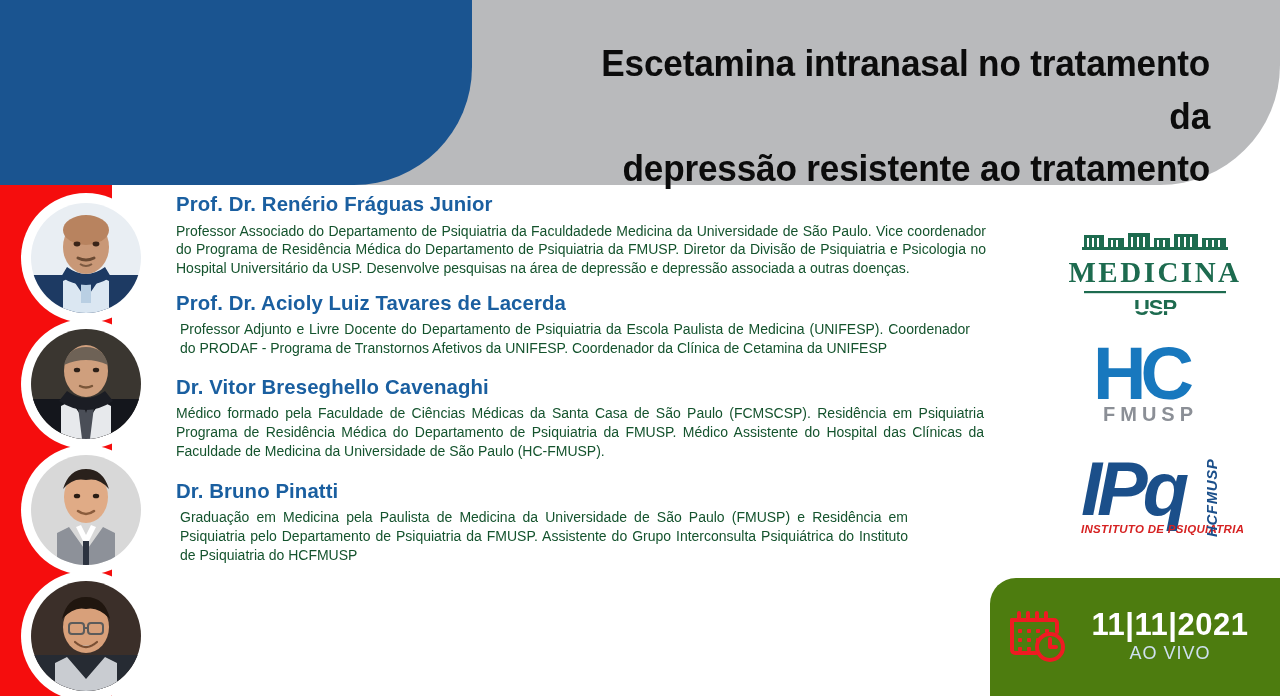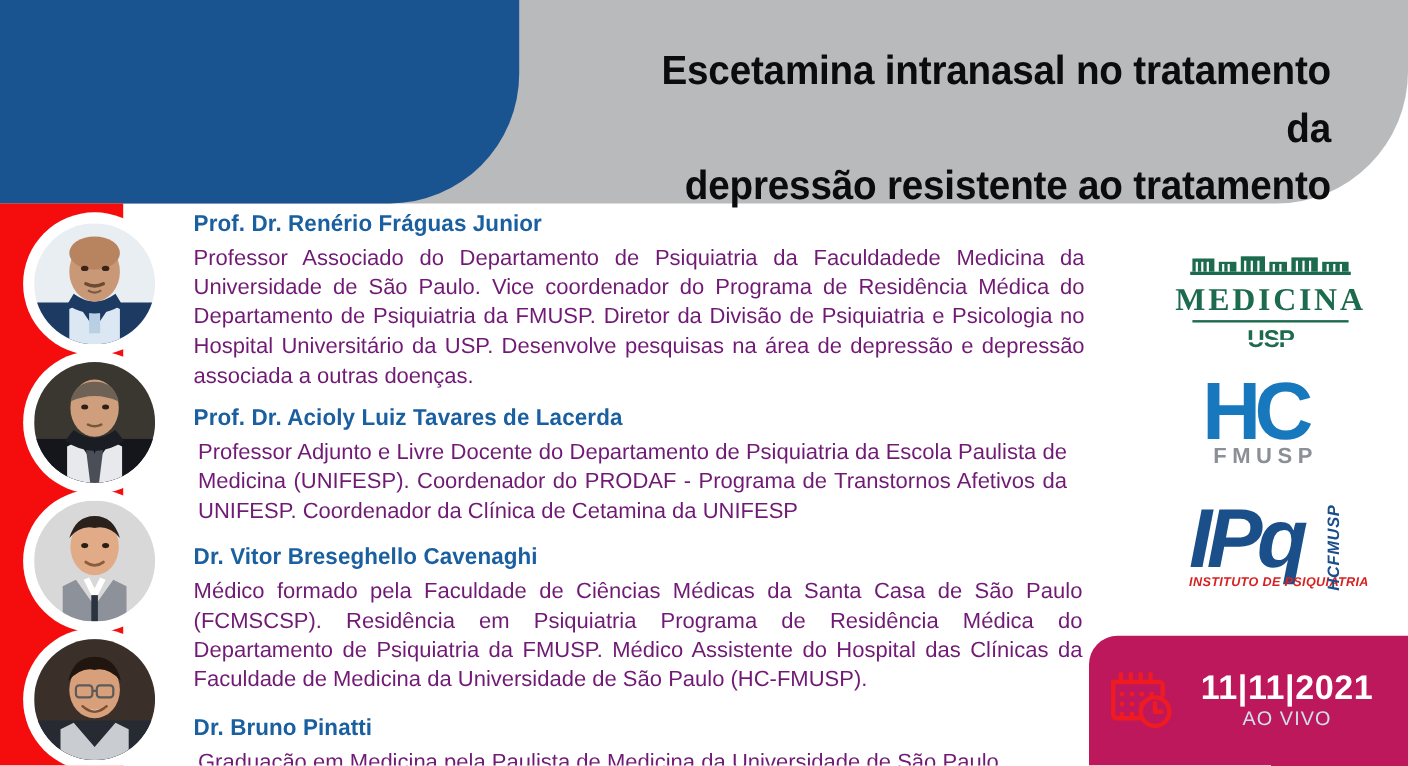--- a/index.html
+++ b/index.html
@@ -67,21 +67,21 @@
   
   .speakers{position:absolute;left:176px;top:188px;width:812px;}
   .speaker{margin-bottom:4px;}
   .sp-name{
     color:#1a5fa0;font-weight:700;
     font-family:"Liberation Sans Narrow","Liberation Sans",sans-serif;
     font-size:21px;line-height:1.5;letter-spacing:0.1px;
     transform:scaleX(0.97);transform-origin:left center;
   }
   .sp-bio{
-    color:#701a75;font-size:20px;line-height:1.34;
+    color:#14532d;font-size:14px;line-height:1.34;
     text-align:justify;text-justify:inter-word;
     font-family:"Liberation Sans",sans-serif;
     margin-top:2px;
   }
   .sp-1 .sp-bio{width:810px;}
   .sp-2 .sp-bio{width:790px;margin-left:4px;}
   .sp-3 .sp-bio{width:808px;}
   .sp-4 .sp-bio{width:728px;margin-left:4px;}
   .sp-2{margin-top:9px;}
   .sp-3{margin-top:13px;}
@@ -90,21 +90,21 @@
   
   .logos{position:absolute;left:1040px;top:222px;width:230px;}
   .logo-box{display:flex;align-items:center;justify-content:center;}
   .logo-med{height:105px;}
   .logo-hc{height:108px;margin-top:2px;}
   .logo-ipq{height:106px;margin-top:2px;font-style:italic;}
 
   
   .date-box{
     position:absolute;left:990px;top:578px;width:290px;height:118px;
-    background:#be185d;
+    background:#4d7c0f;
     border-top-left-radius:26px;
     display:flex;align-items:center;
   }
   .cal-icon{margin-left:16px;margin-right:6px;flex:0 0 auto;}
   .date-text{flex:1 1 auto;text-align:center;padding-right:14px;}
   .date-line1{
     color:#ffffff;font-weight:700;
     font-family:"Liberation Sans Narrow","Liberation Sans",sans-serif;
     font-size:31px;line-height:1.08;letter-spacing:0.5px;
   }

